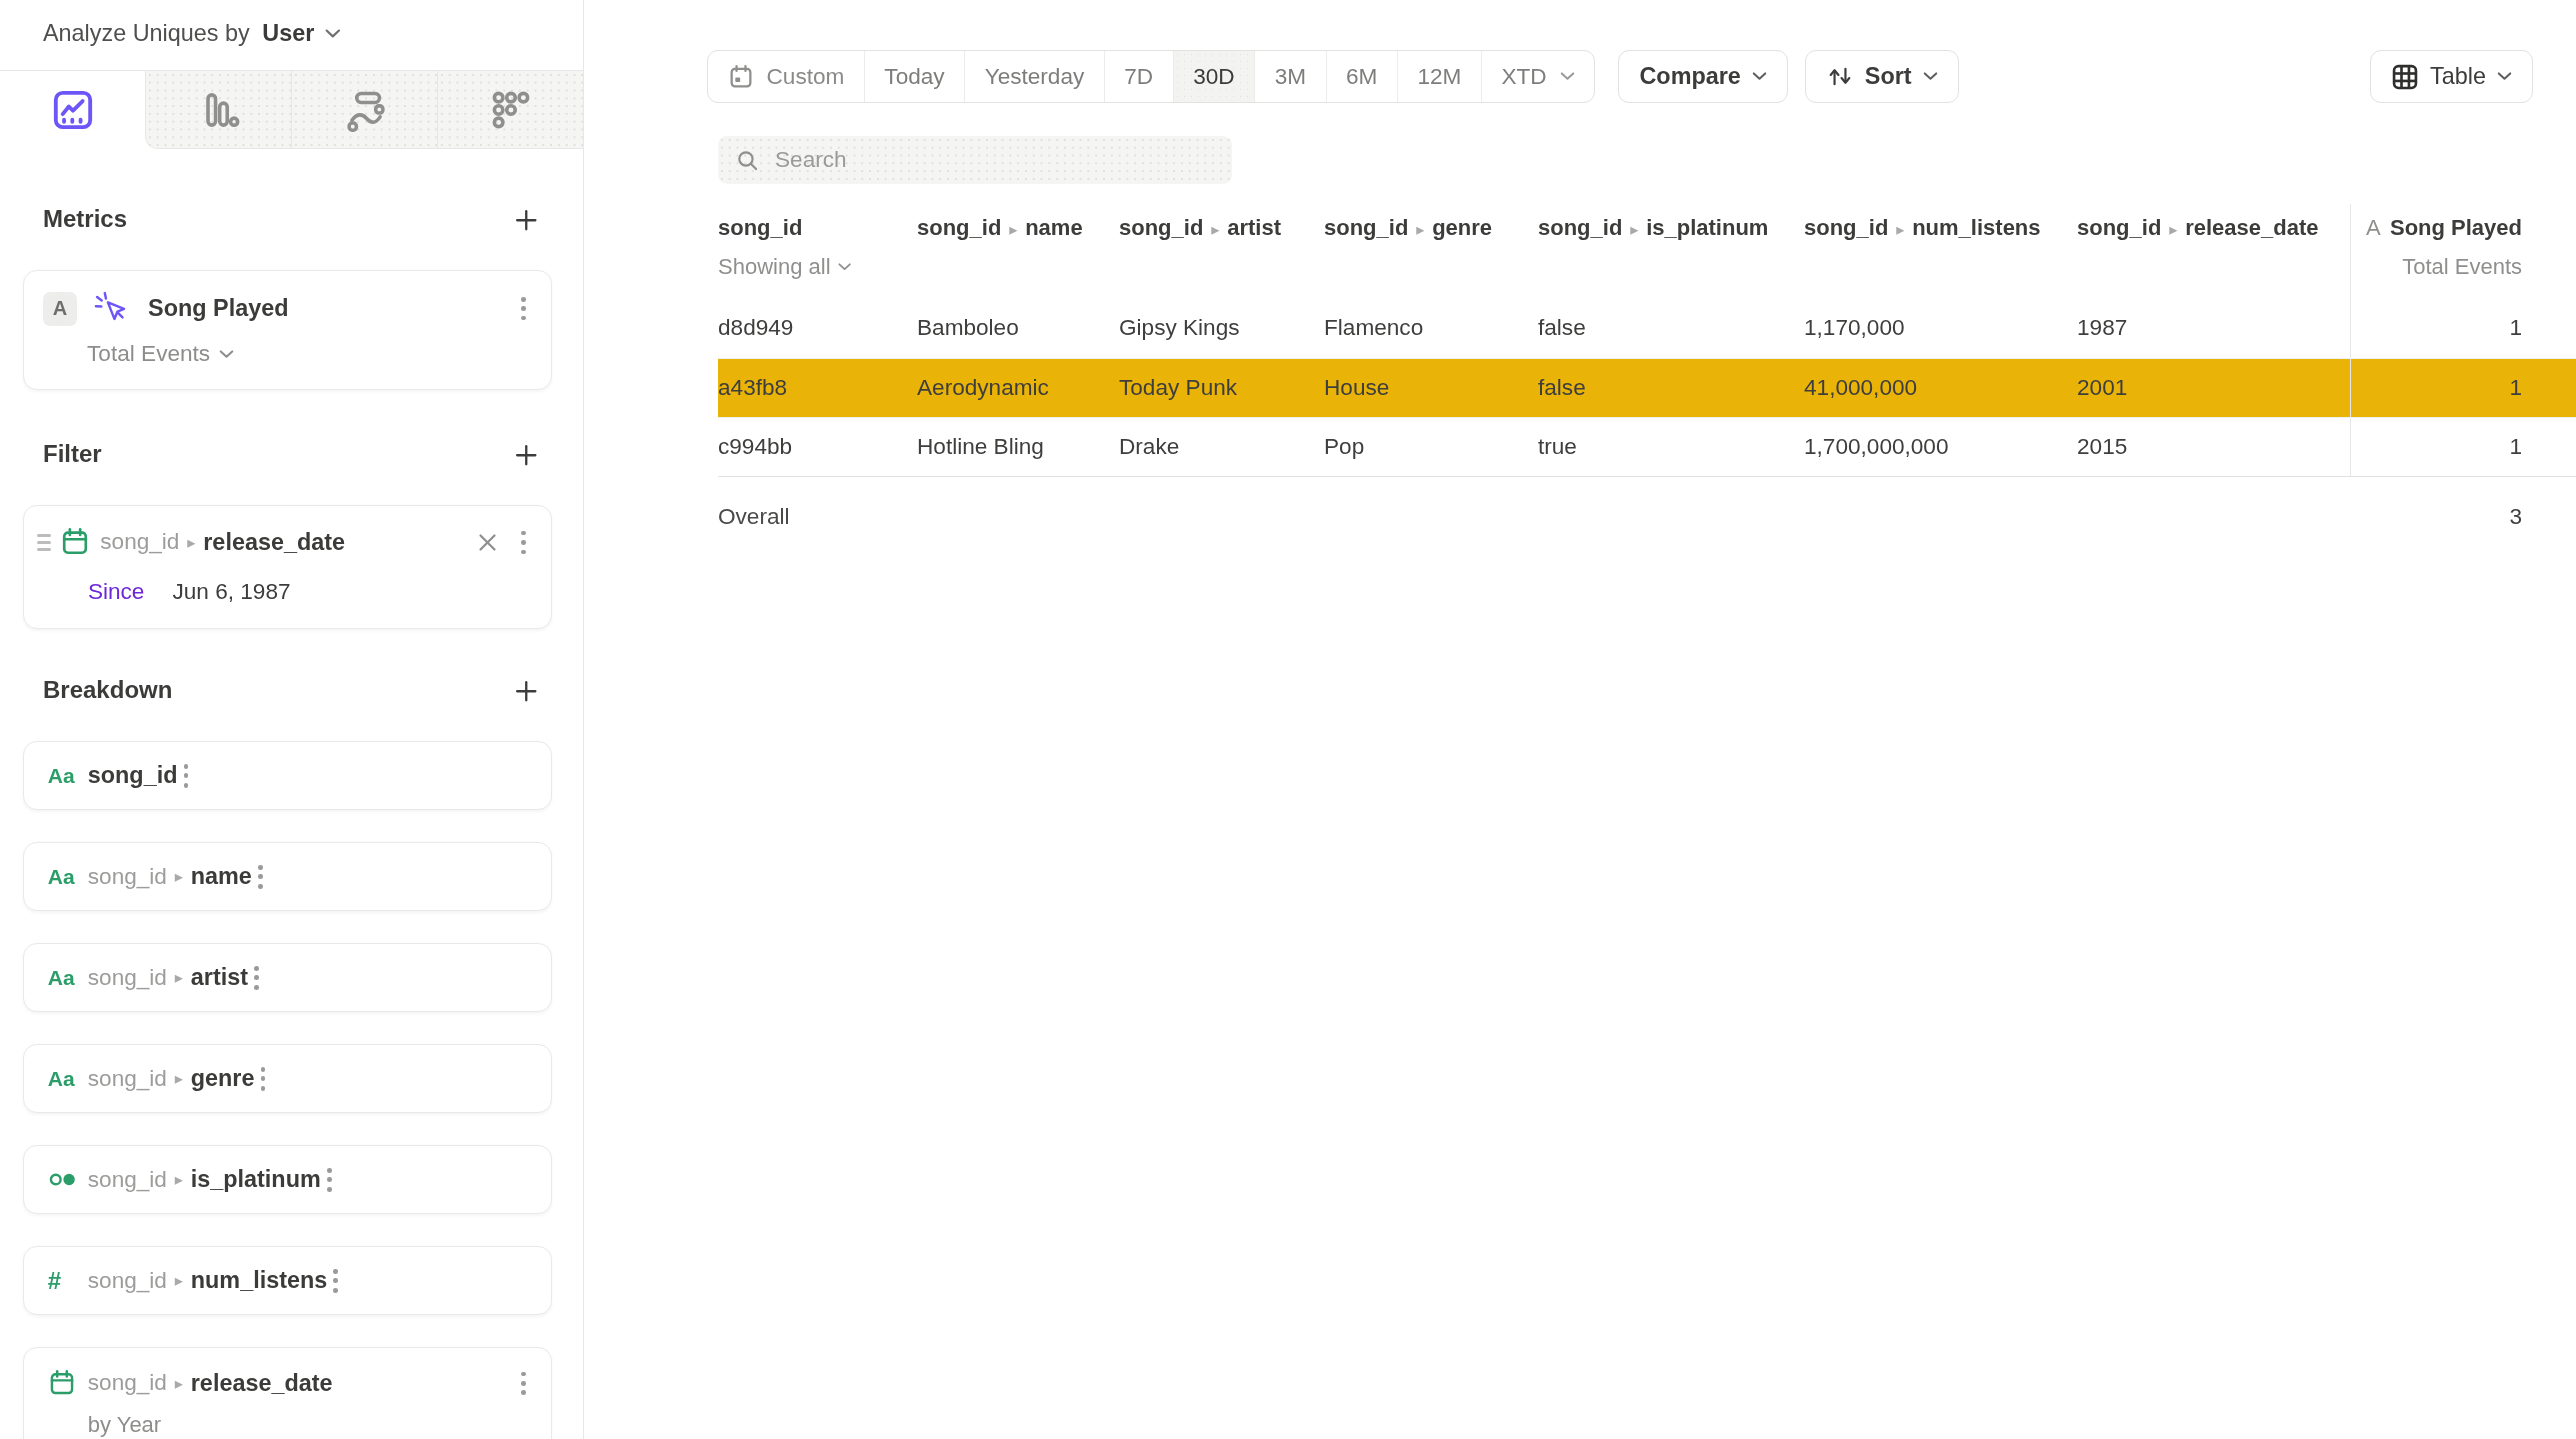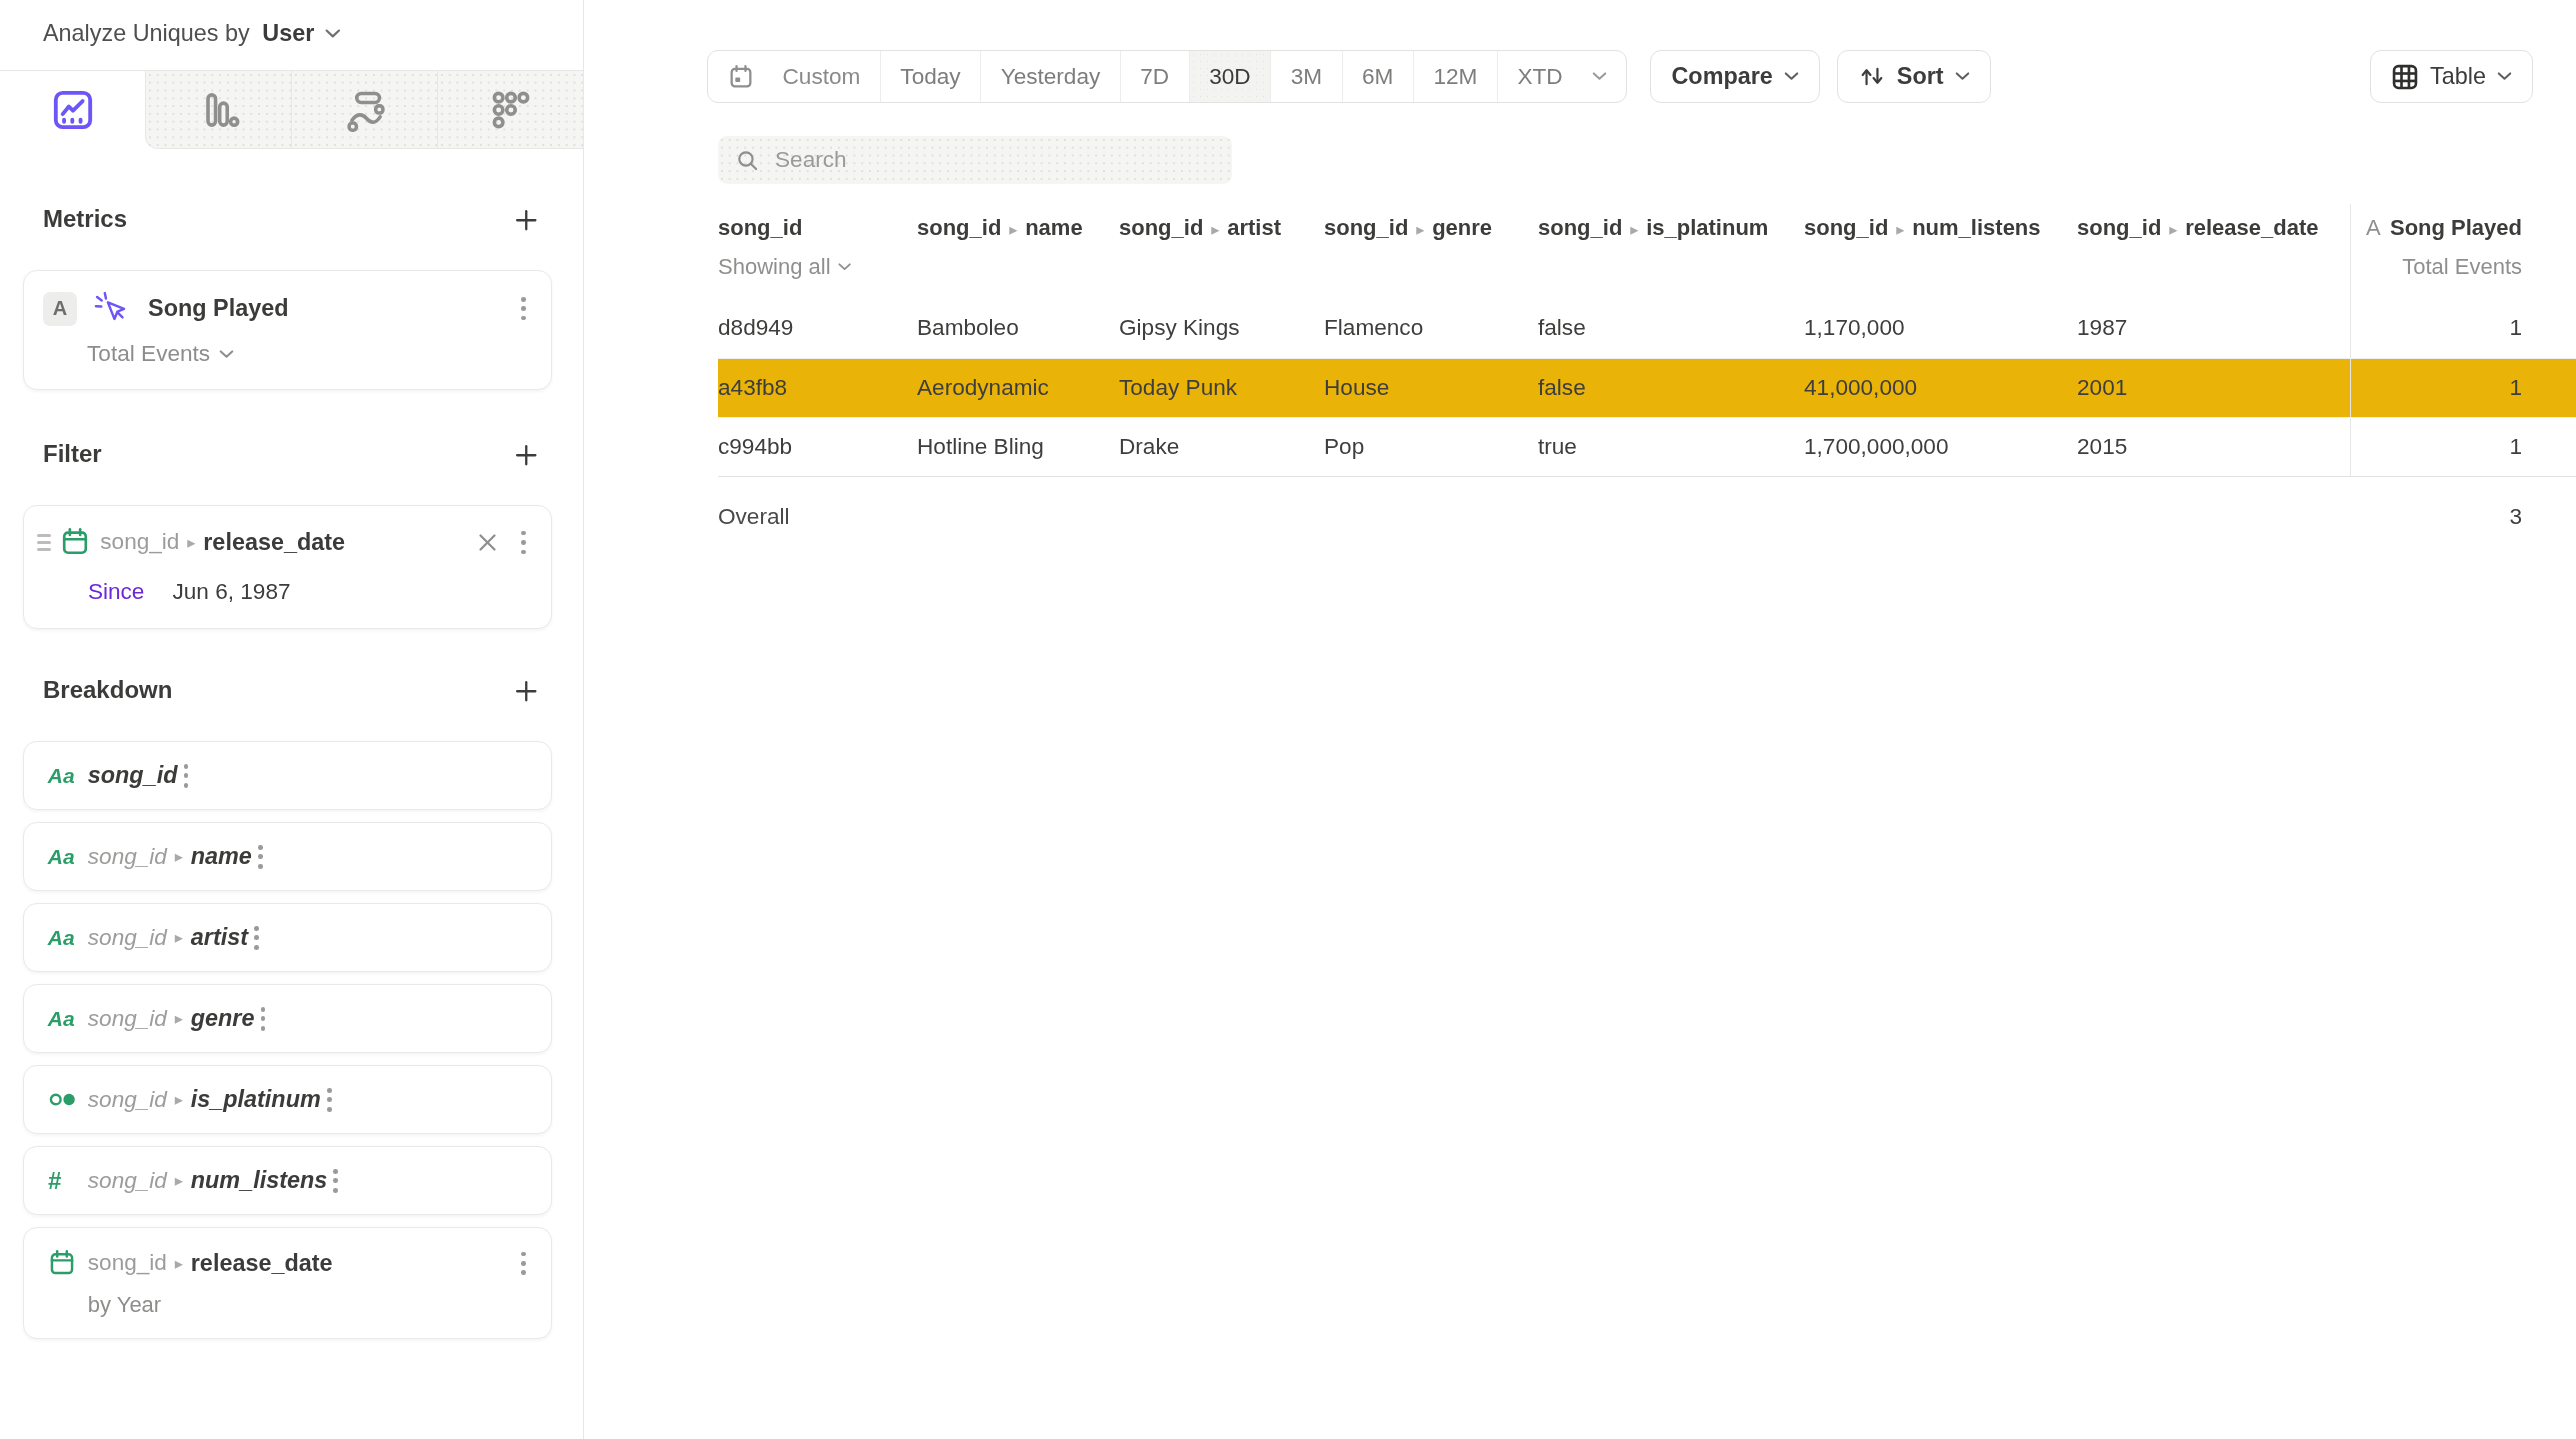--- a/index.html
+++ b/index.html
@@ -63,35 +63,35 @@
   .filter-row1 { display:flex; align-items:center; }
   .drag-handle { width:15.6px; margin-right:7.8px; display:flex; flex-direction:column; gap:4.7px; cursor:grab; }
   .drag-handle i { height:2.3px; width:14px; background:#bcbcba; border-radius:1.6px; }
   .pill-prefix { color:#9c9c9a; font-size:22.6px; }
   .pill-prop { color:#3b3b3a; font-size:23.4px; font-weight:700; }
   .filter-row1 .x-close { margin-left:auto; margin-right:17px; cursor:pointer; color:#8f8f8d; }
   .filter-row2 { display:flex; align-items:center; margin:20px 0 0 51px; }
   .filter-op { color:#6d28d9; }
   .filter-val { color:#3c3c3b; margin-left:28px; }
 
-  .cards .card.bd-card { display:flex; align-items:center; height:69px; margin-bottom:12px; padding:0 18.7px 0 23.4px;font-style:italic; }
+  .cards .card.bd-card { display:flex; align-items:center; height:69px; margin-bottom:32px; padding:0 18.7px 0 23.4px; }
   .cards .card.bd-card-tall { display:block; height:auto; margin-bottom:23.4px; padding:18.7px 18.7px 20px 23.4px; }
   .bd-main { display:flex; align-items:center; width:100%; }
   .type-icon { width:40px; flex:none; display:flex; align-items:center; color:#2a9d68; }
   .type-icon .aa { font-size:21px; font-weight:700; color:#2a9d68; }
   .type-icon .hash { font-size:24px; font-weight:700; color:#2a9d68; }
   .bd-main .kebab { margin-left:auto; }
   .bd-sub { margin:12.5px 0 0 40px; color:#8d8d8b; font-size:22px; }
 
   
   .main { flex:1; display:flex; flex-direction:column; }
   .toolbar { display:flex; align-items:center; margin:50px 44px 0 123px; }
   .seg { display:flex; align-items:stretch; height:53px; background:#fff; border:1.6px solid #e2e2e0;
          border-radius:11px; overflow:hidden; }
-  .seg-item { display:flex; align-items:center; gap:29px; padding:0 19.5px; font-size:22.6px; color:#7d7d7b;
+  .seg-item { display:flex; align-items:center; gap:13px; padding:0 19.5px; font-size:22.6px; color:#7d7d7b;
               cursor:pointer; border-left:1.6px solid #ececea; white-space:nowrap; }
   .seg-item:first-child { border-left:none; color:#8a8a88; }
   .seg-item.active { color:#3b3b3a; font-weight:400;
     background-color:#f3f3f1;
     background-image:radial-gradient(circle,#e0e0de 0.9px,transparent 1px);
     background-size:7px 7px; }
   .seg-item .chev { color:#9a9a98; }
   .btn { display:flex; align-items:center; gap:11px; height:53px; padding:0 20px; background:#fff;
          border:1.6px solid #e2e2e0; border-radius:11px; font-size:23.4px; font-weight:600; color:#3c3c3b;
          cursor:pointer; white-space:nowrap; }

